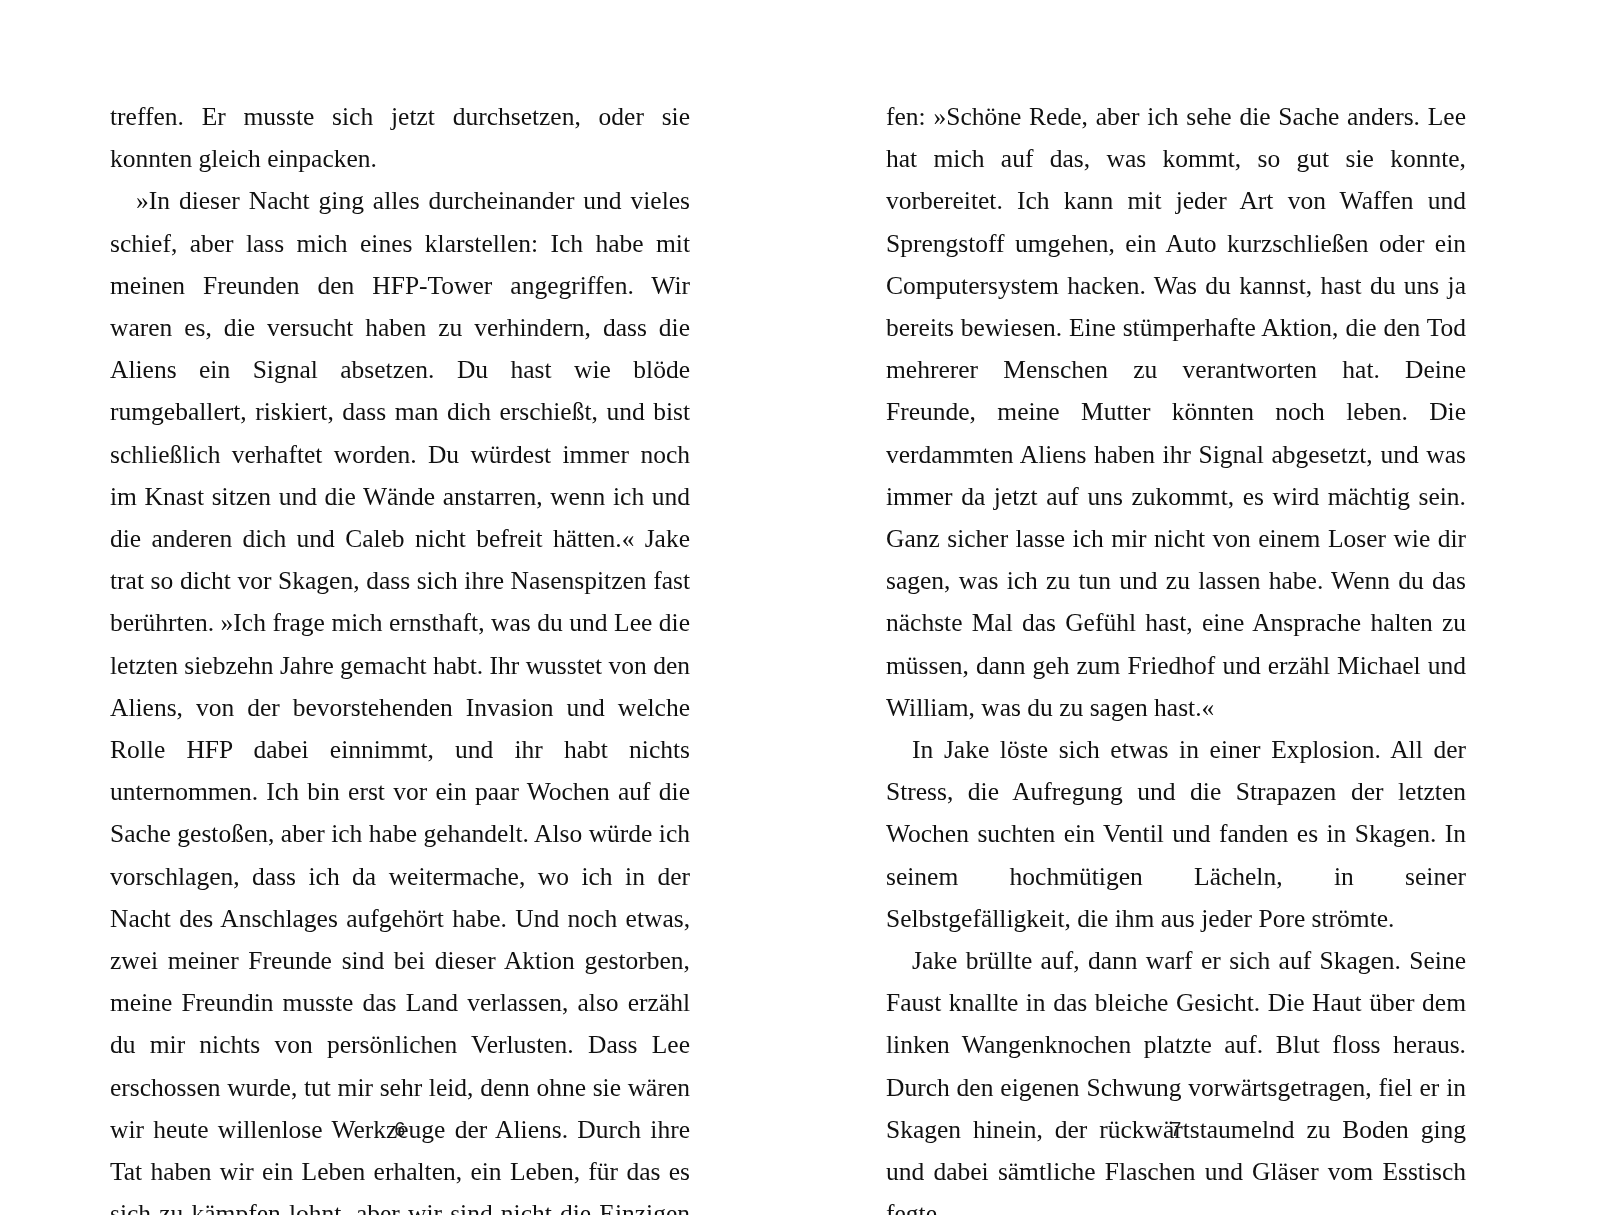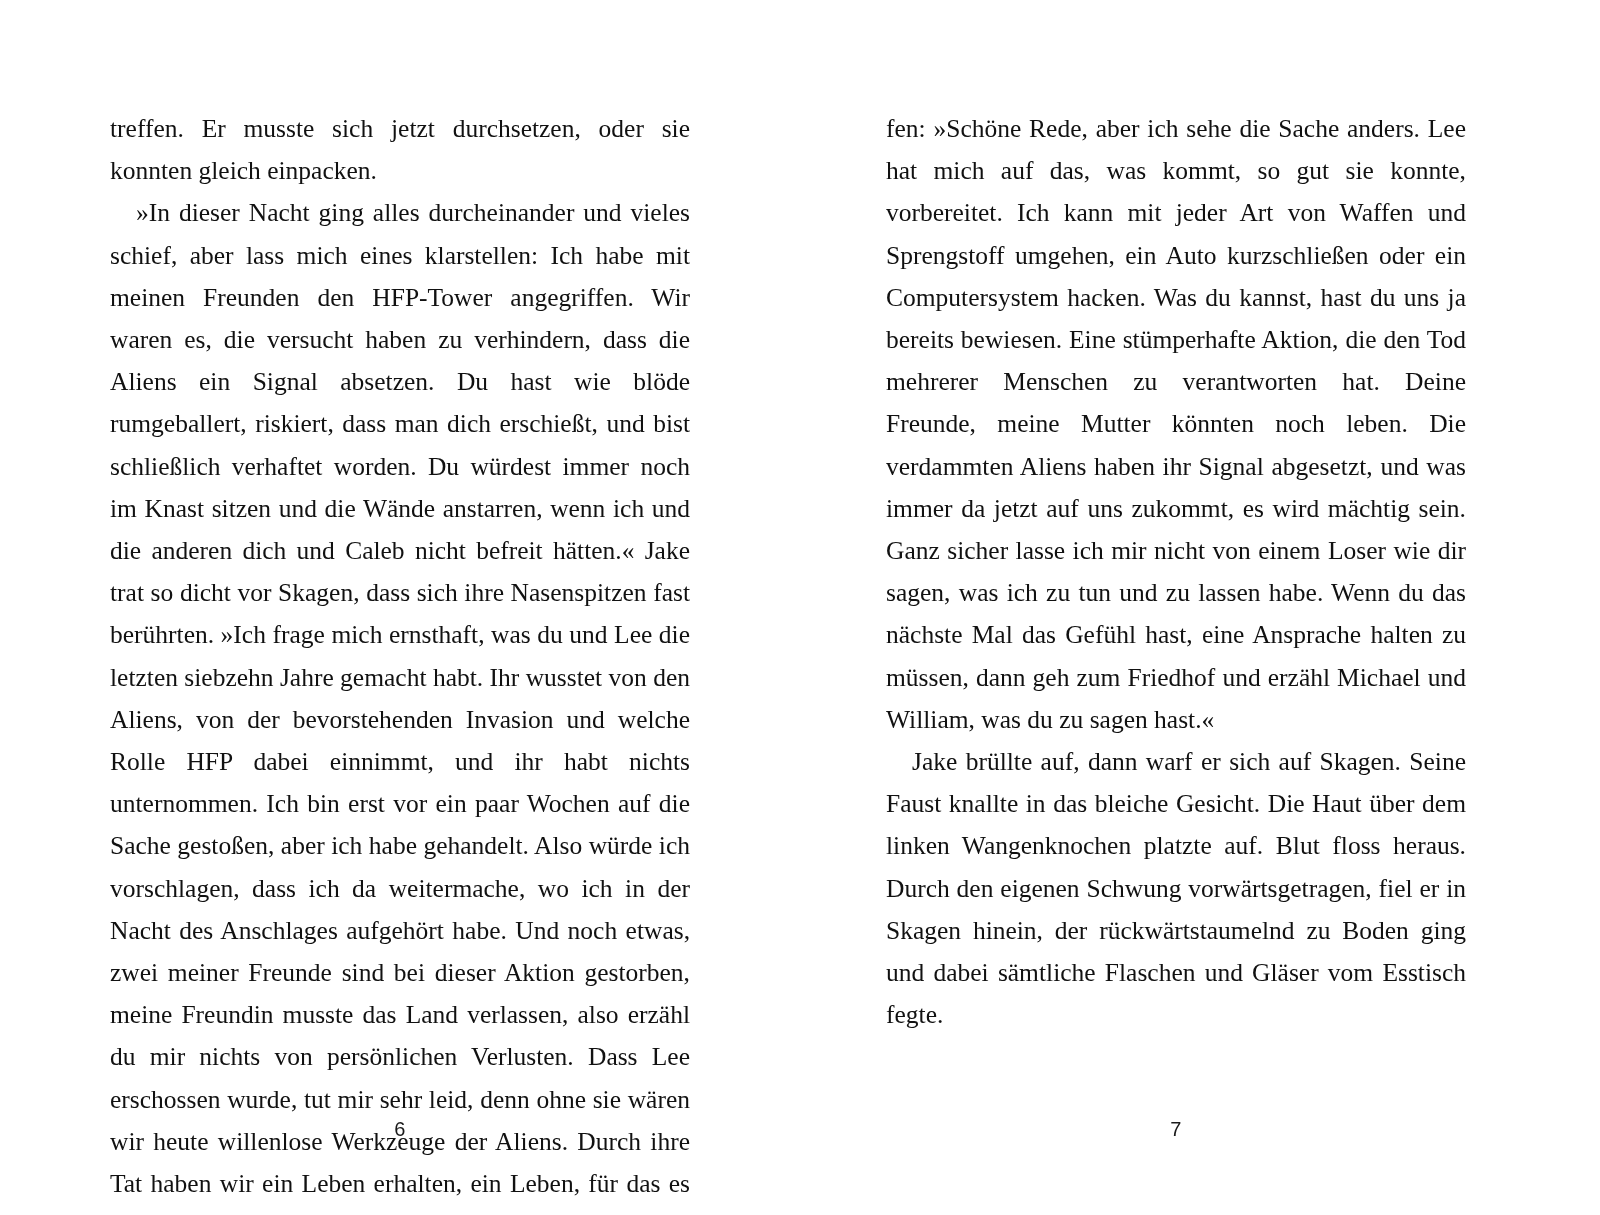--- a/index.html
+++ b/index.html
@@ -19,21 +19,20 @@
     width: 1600px;
     height: 1215px;
     display: flex;
     box-sizing: border-box;
     padding: 96px 110px 60px 110px;
   }
   .page {
     width: 580px;
     position: relative;
     box-sizing: border-box;
-    margin-top: 12px;
   }
   .page-left {
     margin-right: 196px;
   }
   .text-column {
     font-size: 25.5px;
     line-height: 42.2px;
     text-align: justify;
     text-justify: inter-word;
     hyphens: manual;
@@ -67,19 +66,20 @@
       <p>treffen. Er musste sich jetzt durchsetzen, oder sie konnten gleich einpacken.</p>
       <p class="indent">»In dieser Nacht ging alles durcheinander und vieles schief, aber lass mich eines klarstellen: Ich habe mit meinen Freun­den den HFP-Tower angegriffen. Wir waren es, die versucht haben zu verhindern, dass die Aliens ein Signal absetzen. Du hast wie blöde rumgeballert, riskiert, dass man dich er­schießt, und bist schließlich verhaftet worden. Du würdest immer noch im Knast sitzen und die Wände anstarren, wenn ich und die anderen dich und Caleb nicht befreit hätten.« Jake trat so dicht vor Skagen, dass sich ihre Nasenspitzen fast berührten. »Ich frage mich ernsthaft, was du und Lee die letzten siebzehn Jahre gemacht habt. Ihr wusstet von den Aliens, von der bevorstehenden Invasion und welche Rolle HFP dabei einnimmt, und ihr habt nichts unternommen. Ich bin erst vor ein paar Wochen auf die Sache gestoßen, aber ich habe gehandelt. Also würde ich vorschlagen, dass ich da weitermache, wo ich in der Nacht des Anschlages auf­gehört habe. Und noch etwas, zwei meiner Freunde sind bei dieser Aktion gestorben, meine Freundin musste das Land verlassen, also erzähl du mir nichts von persönlichen Verlus­ten. Dass Lee erschossen wurde, tut mir sehr leid, denn ohne sie wären wir heute willenlose Werkzeuge der Aliens. Durch ihre Tat haben wir ein Leben erhalten, ein Leben, für das es sich zu kämpfen lohnt, aber wir sind nicht die Einzigen auf dieser Welt. Alle Menschen sind von der Invasion bedroht, und wir müssen tun, was immer nötig ist, um zu verhindern, dass die Aliens erfolgreich sind. Also schieb dein Ego zur Seite und lass uns zusammen kämpfen.«</p>
 
     </div>
     <div class="folio">6</div>
   </div>
 
   <div class="page page-right">
     <div class="text-column">
       <p>fen: »Schöne Rede, aber ich sehe die Sache anders. Lee hat mich auf das, was kommt, so gut sie konnte, vorbereitet. Ich kann mit jeder Art von Waffen und Sprengstoff umgehen, ein Auto kurzschließen oder ein Computersystem hacken. Was du kannst, hast du uns ja bereits bewiesen. Eine stümperhaf­te Aktion, die den Tod mehrerer Menschen zu verantworten hat. Deine Freunde, meine Mutter könnten noch leben. Die verdammten Aliens haben ihr Signal abgesetzt, und was im­mer da jetzt auf uns zukommt, es wird mächtig sein. Ganz sicher lasse ich mir nicht von einem Loser wie dir sagen, was ich zu tun und zu lassen habe. Wenn du das nächste Mal das Gefühl hast, eine Ansprache halten zu müssen, dann geh zum Friedhof und erzähl Michael und William, was du zu sagen hast.«</p>
+      <p class="indent">In Jake löste sich etwas in einer Explosion. All der Stress, die Aufregung und die Strapazen der letzten Wochen such­ten ein Ventil und fanden es in Skagen. In seinem hochmü­tigen Lächeln, in seiner Selbstgefälligkeit, die ihm aus jeder Pore strömte.</p>
       <p class="indent">Jake brüllte auf, dann warf er sich auf Skagen. Seine Faust knallte in das bleiche Gesicht. Die Haut über dem linken Wangenknochen platzte auf. Blut floss heraus. Durch den eigenen Schwung vorwärtsgetragen, fiel er in Skagen hinein, der rückwärtstaumelnd zu Boden ging und dabei sämtliche Flaschen und Gläser vom Esstisch fegte.</p>
 
     </div>
     <div class="folio">7</div>
   </div>
 
 </div>
 
 </body></html>

